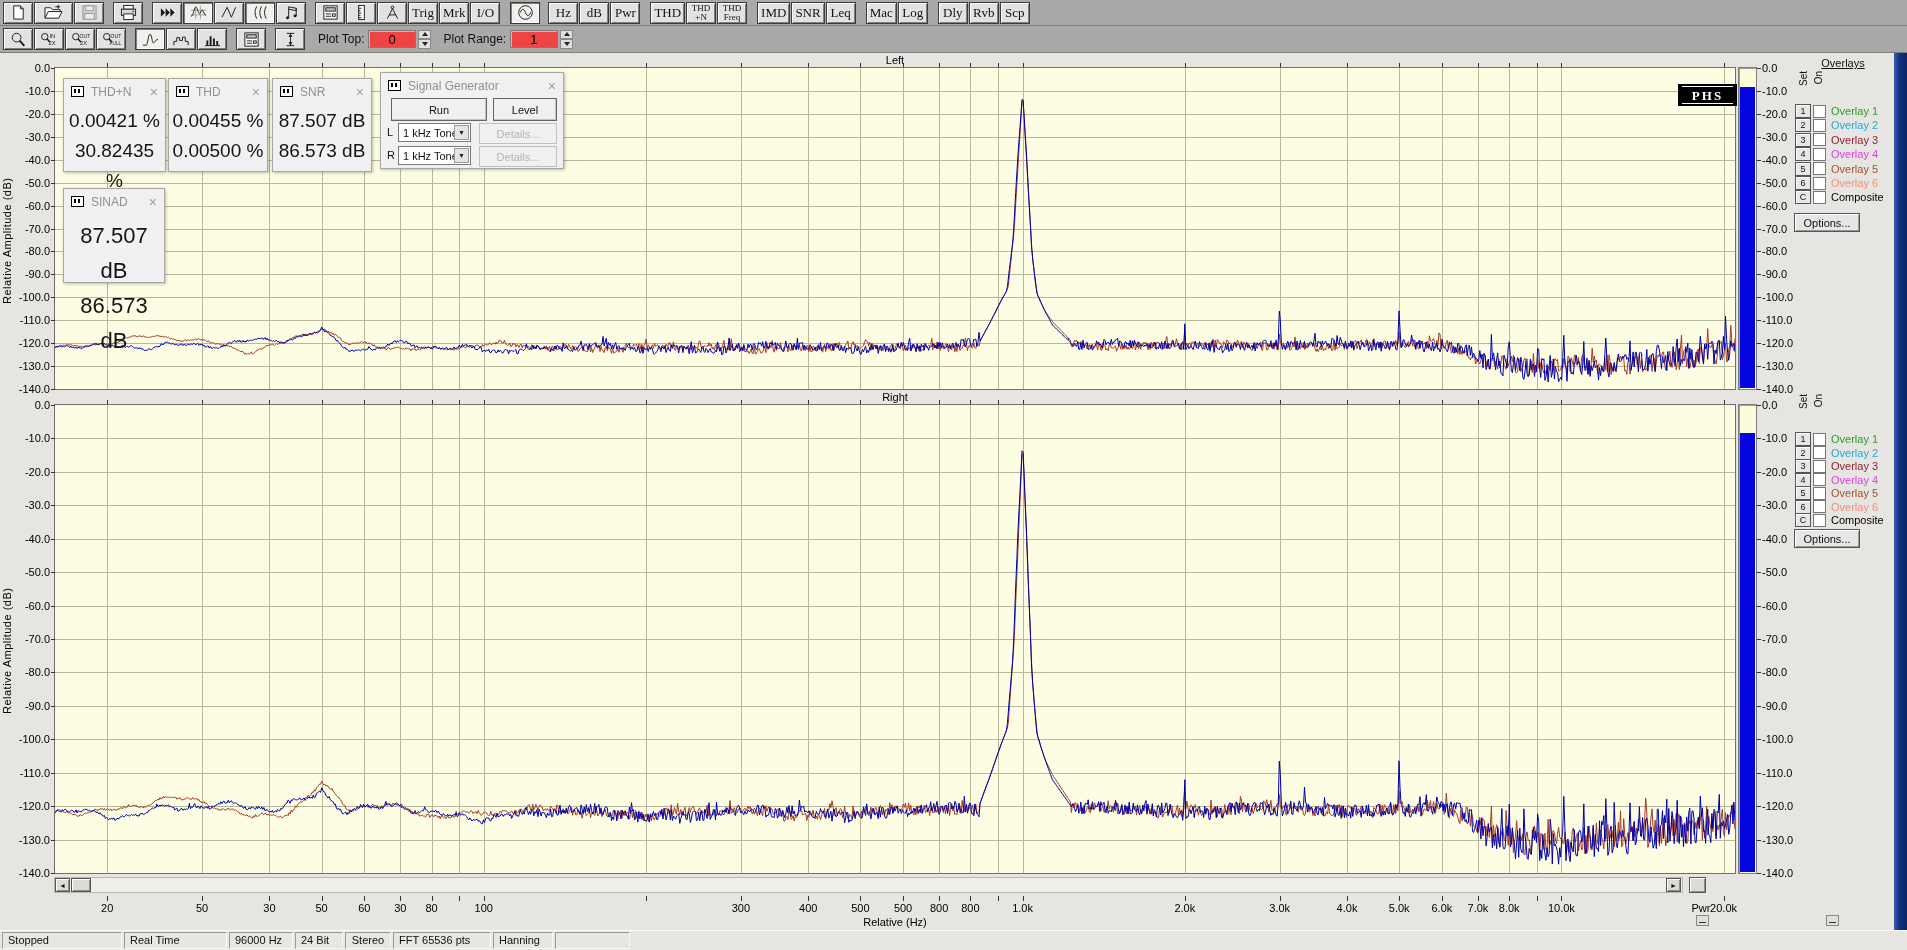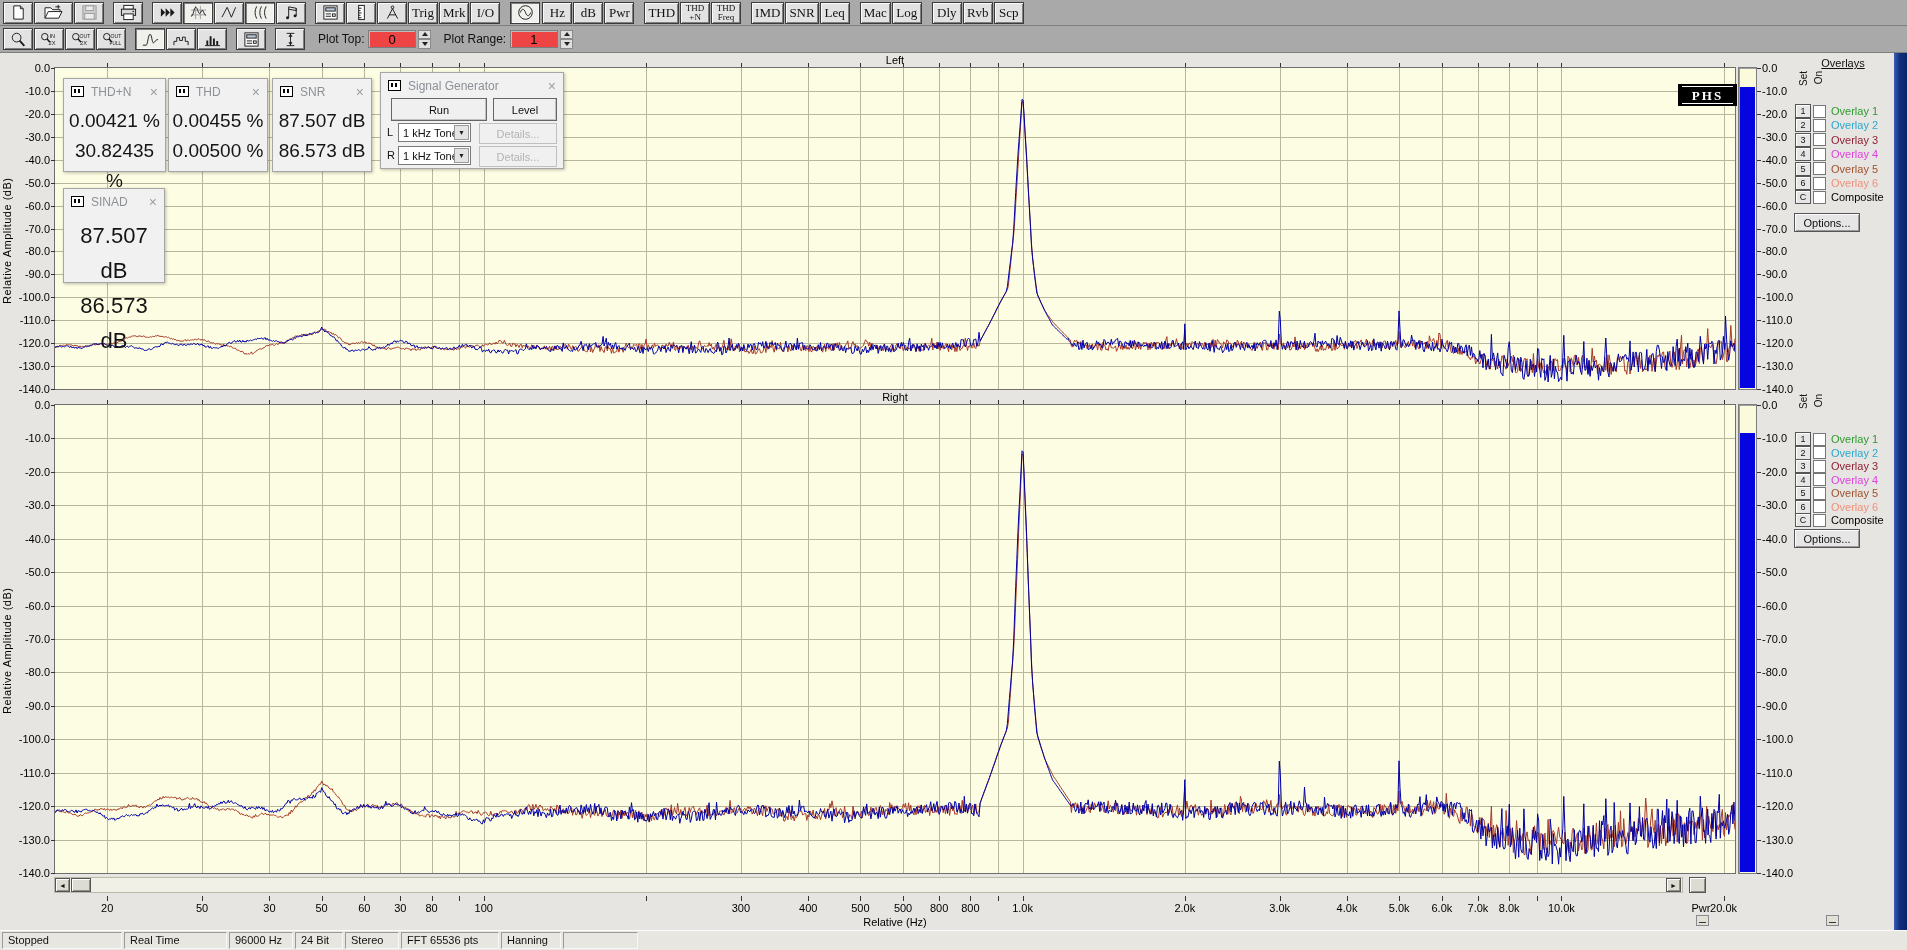--- a/index.html
+++ b/index.html
@@ -191,21 +191,21 @@
     </div>
     <div class="tb-btn">
       <span class="tb-txt">I/O</span>
     </div>
     <div class="tb-btn pressed" style="margin-left: 9px;">
       <svg viewBox="0 0 20 18">
         <circle cx="10" cy="9" r="7.2" stroke="#1a1a1a" fill="none" stroke-width="1"></circle>
         <path d="M4.5 9c1.6-4.5 3.9-4.5 5.5 0s3.9 4.5 5.5 0" stroke="#1a1a1a" fill="none" stroke-width="1"></path>
       </svg>
     </div>
-    <div class="tb-btn" style="margin-left: 1px;">
+    <div class="tb-btn" style="margin-left: 7px;">
       <span class="tb-txt">Hz</span>
     </div>
     <div class="tb-btn">
       <span class="tb-txt">dB</span>
     </div>
     <div class="tb-btn">
       <span class="tb-txt">Pwr</span>
     </div>
     <div class="tb-btn" style="margin-left: 9px;">
       <span class="tb-txt">THD</span>
@@ -843,17 +843,17 @@
     <span class="arrow">▼</span>
   </div>
   <div class="sg-btn disabled" style="left:98px;top:73px;width:76px;height:19px">Details...</div>
 </div>
 
 <div id="statusbar">
     <div class="st-cell" style="width: 120px;">Stopped</div>
     <div class="st-cell" style="width: 103px;">Real Time</div>
     <div class="st-cell" style="width: 64px;">96000 Hz</div>
     <div class="st-cell" style="width: 48px;">24 Bit</div>
-    <div class="st-cell" style="width: 54px;">Stereo</div>
+    <div class="st-cell" style="width: 46px; text-align: center;">Stereo</div>
     <div class="st-cell" style="width: 98px;">FFT 65536 pts</div>
     <div class="st-cell" style="width: 60px;">Hanning</div>
     <div class="st-cell" style="width: 75px;"></div>
   </div>
 
 </body></html>

